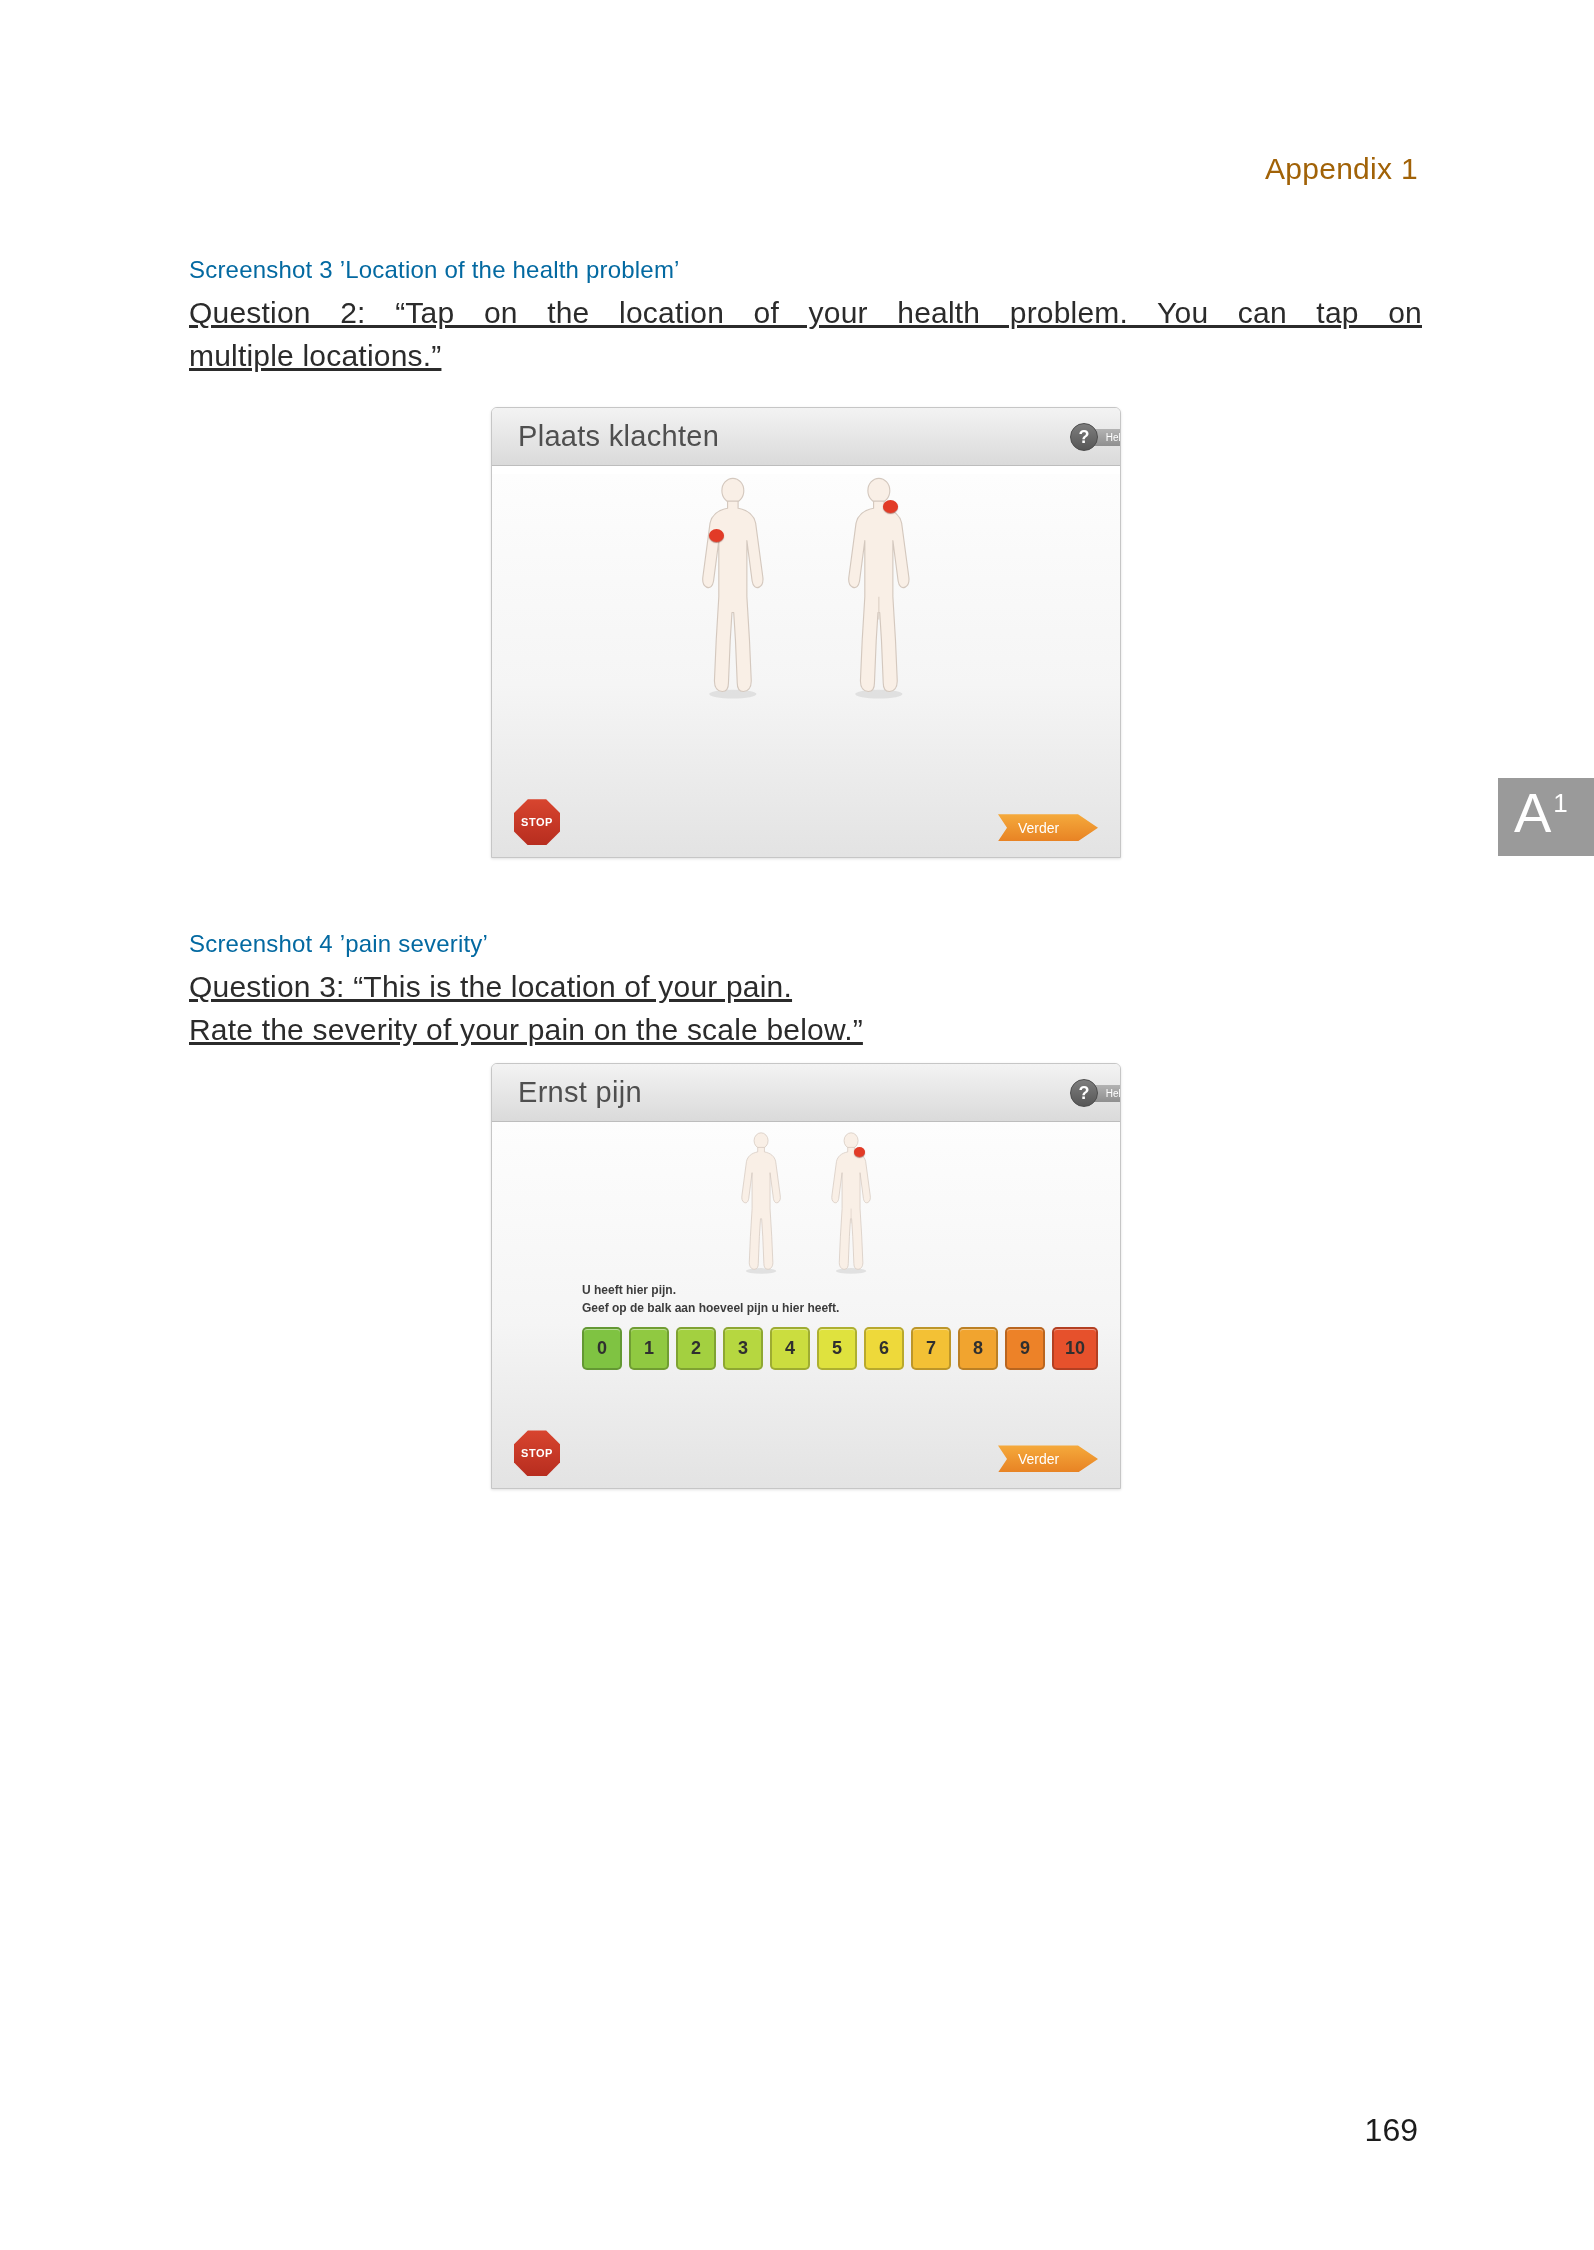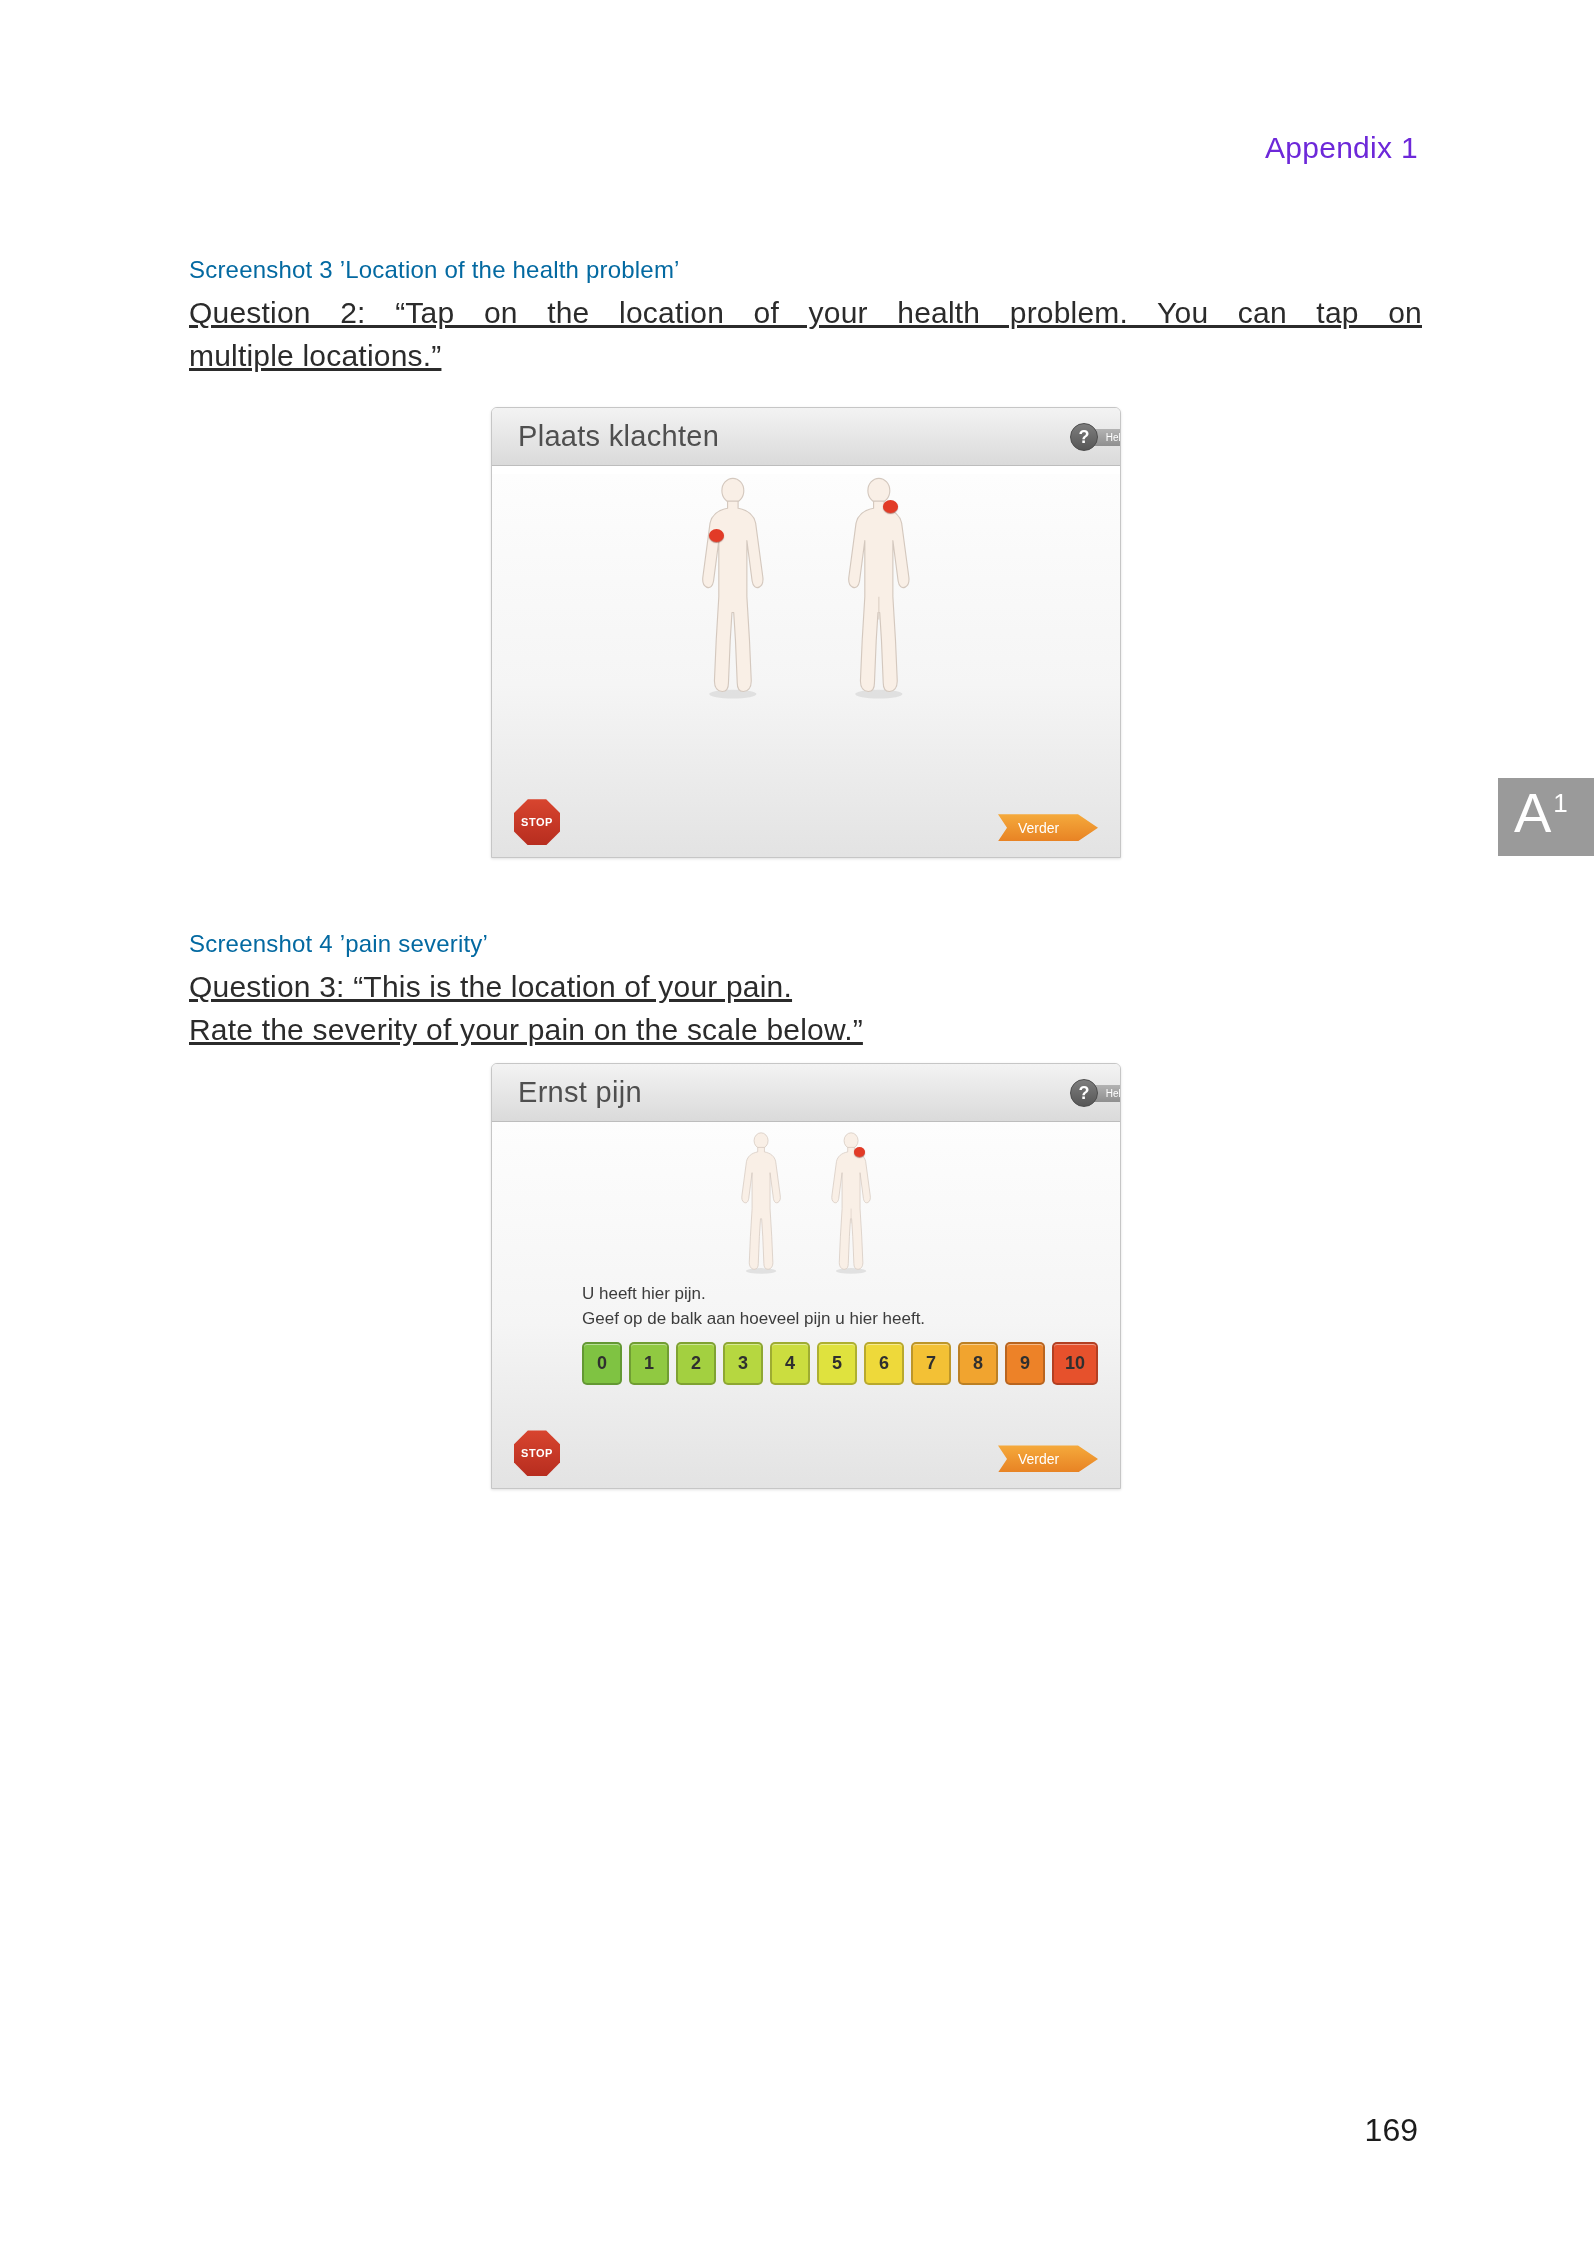--- a/index.html
+++ b/index.html
@@ -3,21 +3,21 @@
 <meta charset="utf-8">
 <style>
   * { margin:0; padding:0; box-sizing:border-box; }
   html,body { background:#ffffff; }
   .page {
     position:relative; width:1594px; height:2250px; background:#ffffff;
     font-family:"Liberation Sans", sans-serif; color:#222; overflow:hidden;
   }
 
   
-  .appendix-label { position:absolute; top:131px; right:176px; font-size:30px; color:#6d28d9; letter-spacing:.3px; }
+  .appendix-label { position:absolute; top:152px; right:176px; font-size:30px; color:#a16207; letter-spacing:.3px; }
   .page-number   { position:absolute; top:2112px; right:176px; font-size:32px; color:#1c1c1c; }
   .side-tab {
     position:absolute; top:778px; right:0; width:96px; height:78px; background:#9a9a9a;
     color:#fff; display:flex; align-items:flex-start; padding:4px 0 0 16px;
   }
   .side-tab .tab-letter { font-size:56px; line-height:1.1; font-weight:400; }
   .side-tab .tab-sup    { font-size:26px; line-height:1; margin-top:8px; margin-left:2px; }
 
   
   .content { position:absolute; left:189px; top:256px; width:1233px; }
@@ -48,21 +48,21 @@
     position:relative; width:28px; height:28px; border-radius:50%;
     background:linear-gradient(#7d7d7d,#565656); border:1px solid #4c4c4c;
     color:#fff; font-size:18px; font-weight:700; text-align:center; line-height:26px;
   }
   .panel-body { position:relative; background:linear-gradient(#fdfdfd 0%, #f5f5f5 55%, #e3e3e3 100%); }
   .panel-body.p1 { height:383px; }
   .panel-body.p2 { height:366px; }
 
   .inst-center { text-align:center; font-size:19px; color:#3a3a3a; line-height:1.5; }
   .inst-center.top { margin-top:14px; }
-  .inst-left { margin-left:90px; font-size:17px; color:#3c3c3c; line-height:1.45; }
+  .inst-left { margin-left:90px; font-size:12px; color:#3c3c3c; line-height:1.45;font-weight:bold; }
   .inst-left.first { margin-top:6px; }
 
   .figures { display:flex; justify-content:center; align-items:flex-end; }
   .figures.big   { gap:58px; margin-top:8px; }
   .figures.small { gap:34px; padding-top:8px; }
   .figure { position:relative; display:inline-block; }
   .body-svg.big   { height:228px; width:auto; display:block; }
   .body-svg.small { height:146px; width:auto; display:block; }
 
   .marker { position:absolute; border-radius:50%; background:#e23b27; box-shadow:0 1px 1px rgba(120,20,10,.5); }

